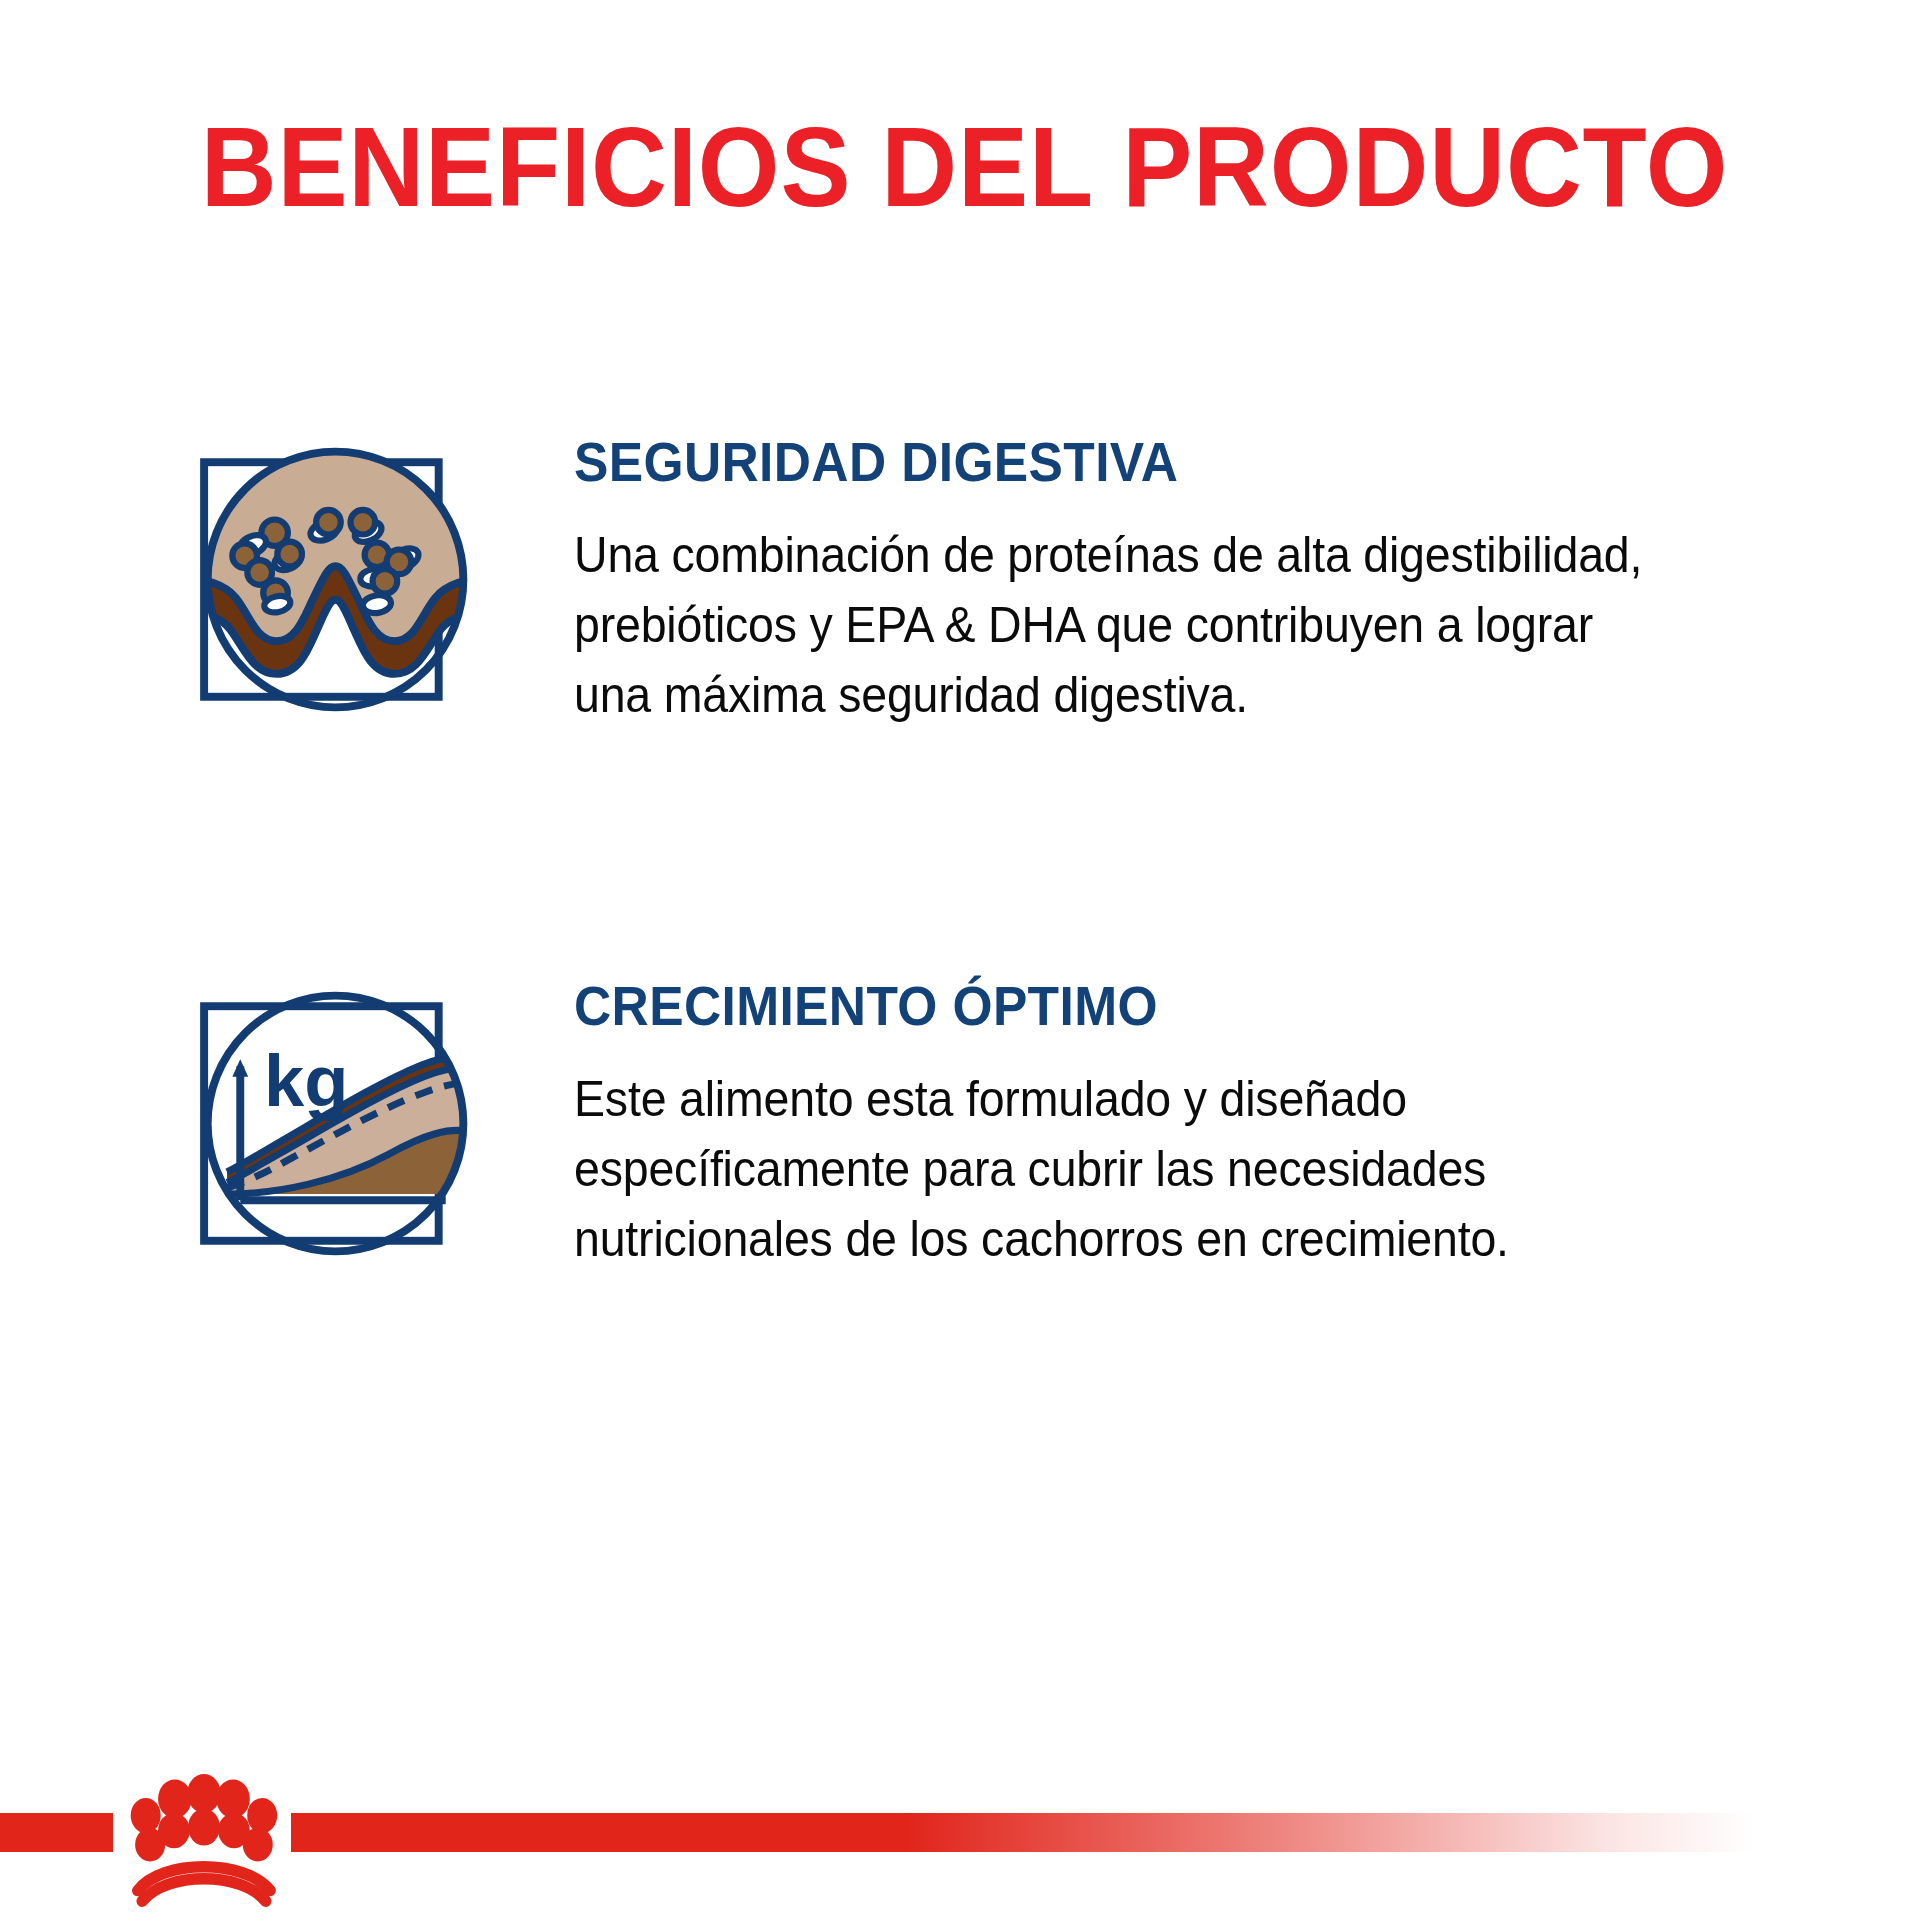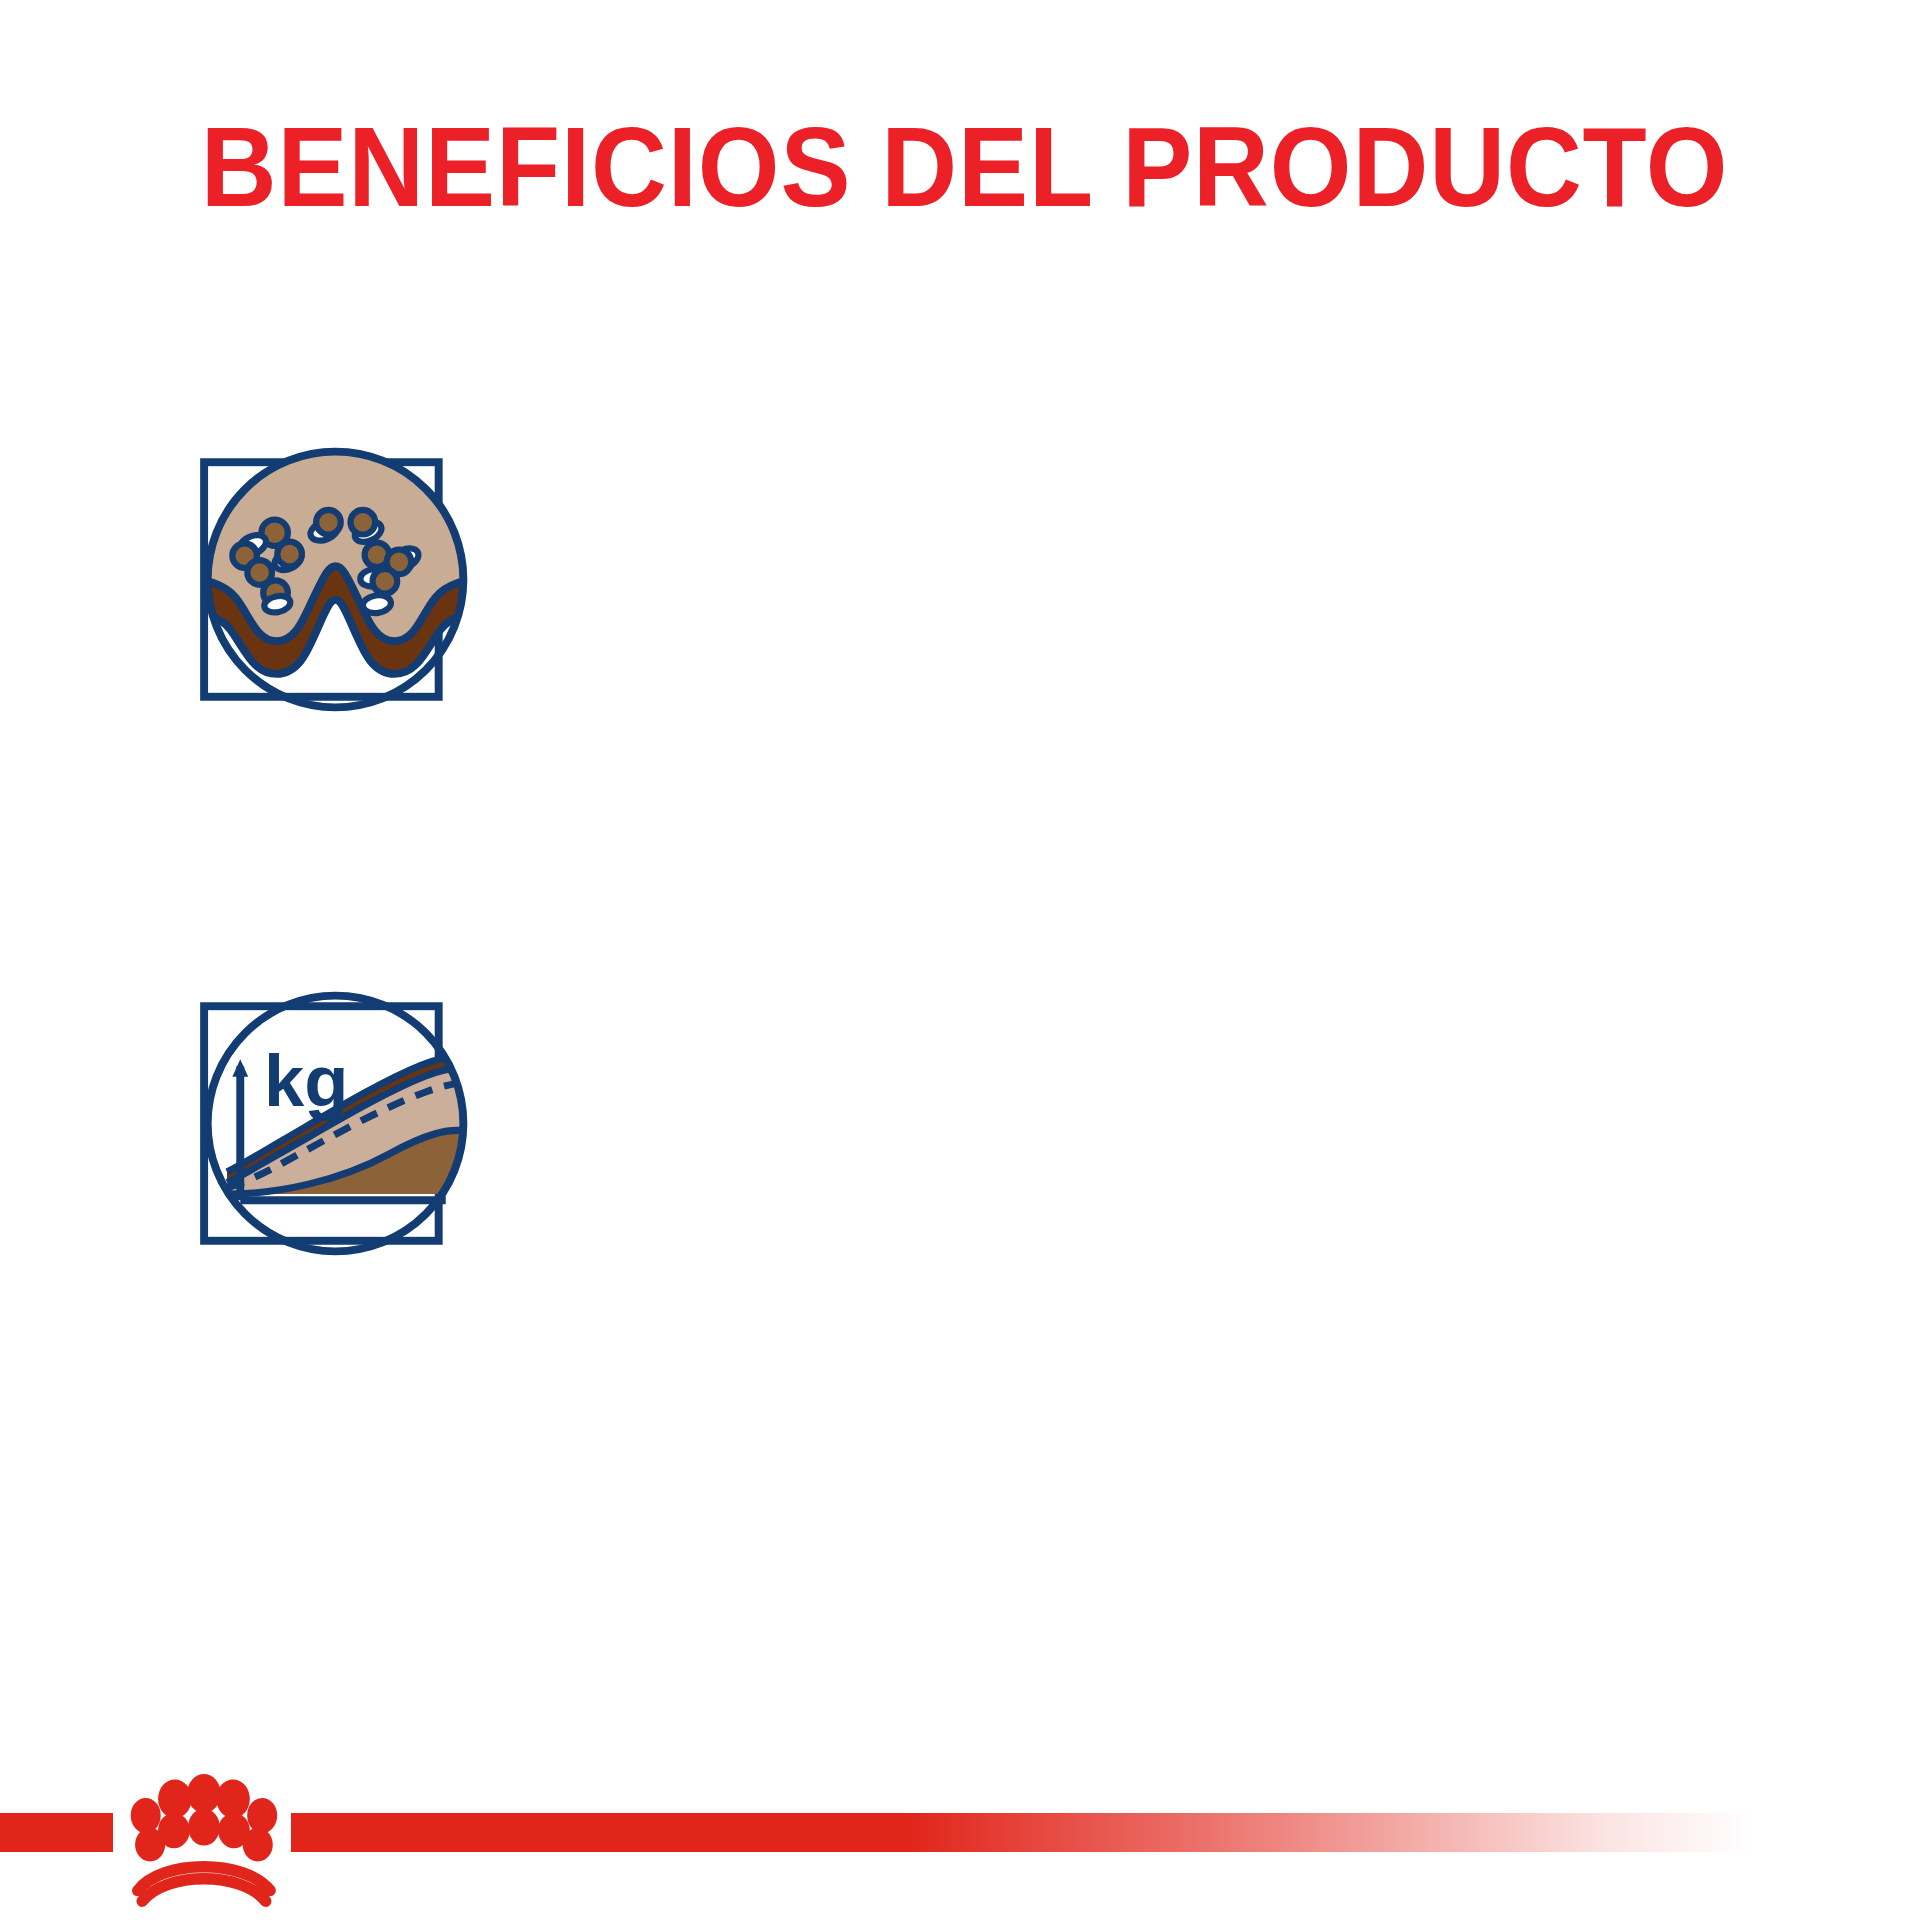--- a/index.html
+++ b/index.html
@@ -202,20 +202,24 @@
           <ellipse cx="209" cy="163" rx="16" ry="10" transform="rotate(-8 209 163)" fill="#ffffff" stroke="#123C72" stroke-width="7"></ellipse>
           <circle cx="221" cy="167" r="14" fill="#8C6239" stroke="#123C72" stroke-width="7"></circle>
           <ellipse cx="212" cy="193" rx="16" ry="10" transform="rotate(-8 212 193)" fill="#ffffff" stroke="#123C72" stroke-width="7"></ellipse>
         </g>
       </g>
 
       <circle cx="165" cy="165" r="145" fill="none" stroke="#123C72" stroke-width="9"></circle>
     </svg>
   </div>
 
+  <div class="benefit-text">
+    <div class="benefit-heading">SEGURIDAD DIGESTIVA</div>
+    <p class="benefit-body">Una combinación de proteínas de alta digestibilidad, prebióticos y EPA &amp; DHA que contribuyen a lograr una máxima seguridad digestiva.</p>
+  </div>
 </div>
 
 <div class="benefit" id="benefit-1">
 
   <div class="benefit-icon">
     <svg viewBox="0 0 330 330" xmlns="http://www.w3.org/2000/svg">
 
       <rect x="16" y="32" width="266" height="266" fill="none" stroke="#123C72" stroke-width="9"></rect>
       <defs>
         <clipPath id="gcirc">
@@ -249,20 +253,24 @@
       <line x1="57" y1="252" x2="290" y2="252" stroke="#123C72" stroke-width="9"></line>
       <line x1="57" y1="252" x2="57" y2="100" stroke="#123C72" stroke-width="9"></line>
       <path d="M57,92 L48,112 L66,112 Z" fill="#123C72"></path>
 
       <text x="84" y="145" font-family="Liberation Sans, sans-serif" font-size="82" font-weight="700" fill="#123C72">kg</text>
 
       <circle cx="165" cy="165" r="145" fill="none" stroke="#123C72" stroke-width="9"></circle>
     </svg>
   </div>
 
+  <div class="benefit-text">
+    <div class="benefit-heading">CRECIMIENTO ÓPTIMO</div>
+    <p class="benefit-body">Este alimento esta formulado y diseñado específicamente para cubrir las necesidades nutricionales de los cachorros en crecimiento.</p>
+  </div>
 </div>
 
 <div class="footer">
   <div class="footer-bar-left"></div>
   <div class="footer-bar-right"></div>
   <div class="footer-logo">
     <svg viewBox="0 0 205 170" xmlns="http://www.w3.org/2000/svg">
       <g fill="#E1251B">
 
         <ellipse cx="37" cy="63" rx="17" ry="20"></ellipse>

